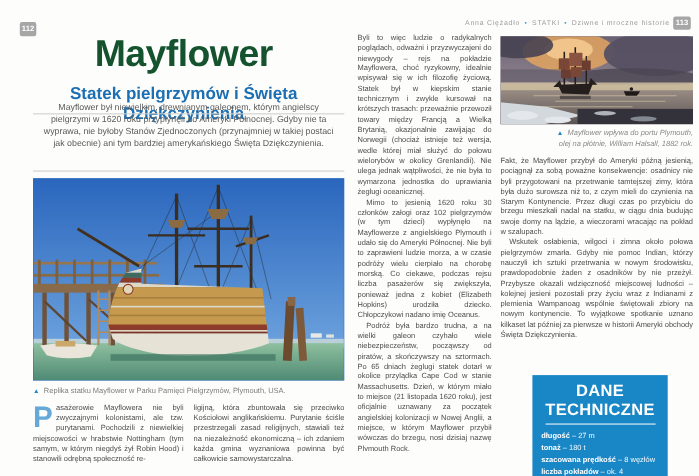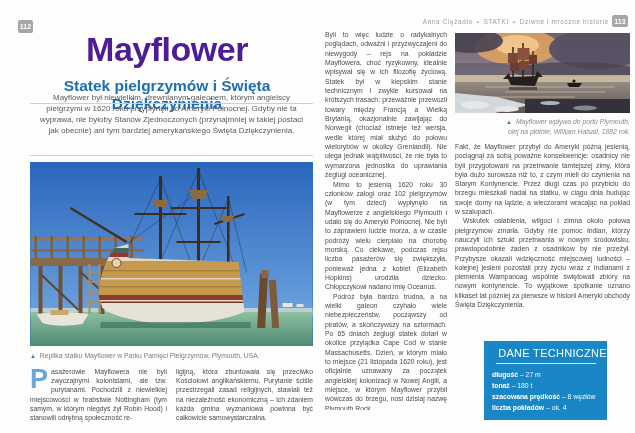--- a/index.html
+++ b/index.html
@@ -18,21 +18,21 @@
     position:absolute;background:#a6a6a6;color:#fff;
     font-size:7px;font-weight:bold;border-radius:2px;
     display:flex;align-items:center;justify-content:center;
   }
   .badge-left{left:18px;top:20px;width:15px;height:13px;}
   .badge-right{left:612px;top:15px;width:16px;height:12px;}
 
   .lp-title{
     position:absolute;left:20px;top:30px;width:294px;
     text-align:center;font-size:34px;font-weight:bold;
-    color:#4c1d95;letter-spacing:-0.5px;
+    color:#14532d;letter-spacing:-0.5px;
   }
   .lp-subtitle{
     position:absolute;left:12px;top:77px;width:310px;
     text-align:center;font-size:15.5px;font-weight:bold;color:#1d6fb3;
   }
   .rule{position:absolute;height:1px;background:#cfcfcc;left:30px;width:283px;}
   .rule-1{top:103px;}
   .rule-2{top:155px;}
   .lp-intro{
     position:absolute;left:34px;top:92px;width:275px;height:45px;
@@ -80,21 +80,21 @@
     margin-top:6px;height:192px;overflow:hidden;
     font-size:6.8px;line-height:9.3px;text-align:justify;color:#4c4c4c;
   }
   .rp-col2-text p + p{text-indent:8px;margin-top:0;}
 
   .tech-box{
     margin:7px 0 0 29px;width:123px;background:#1987c5;color:#fff;
     padding:6px 0 7px 0;box-sizing:border-box;
   }
   .tech-title{
-    text-align:right;font-size:11px;font-weight:normal;letter-spacing:0.3px;
+    text-align:center;font-size:15px;font-weight:bold;letter-spacing:0.3px;
   }
   .tech-underline{width:100px;height:1px;background:rgba(255,255,255,0.9);margin:4px auto 5px auto;}
   .tech-rows{padding:0 8px;}
   .tech-row{font-size:6.8px;line-height:11px;}
   .tech-row .lbl{font-weight:bold;}
   .tech-row .val{font-weight:normal;opacity:.95;}
 </style>
 </head>
 <body>
 

